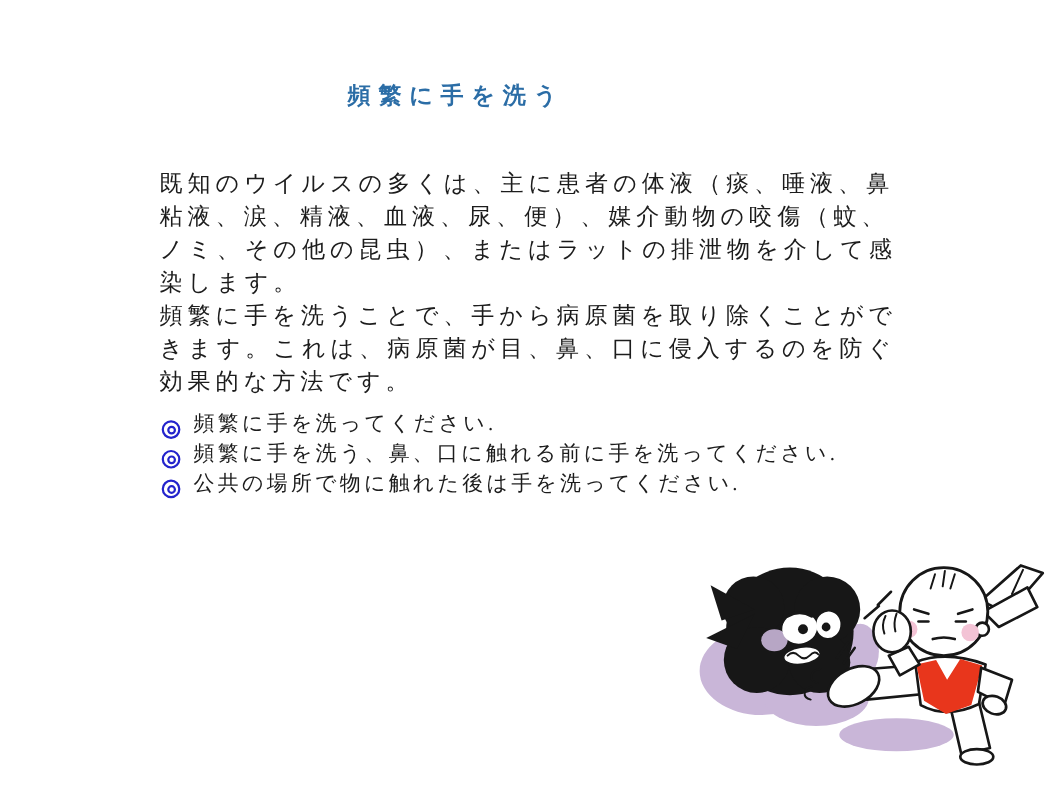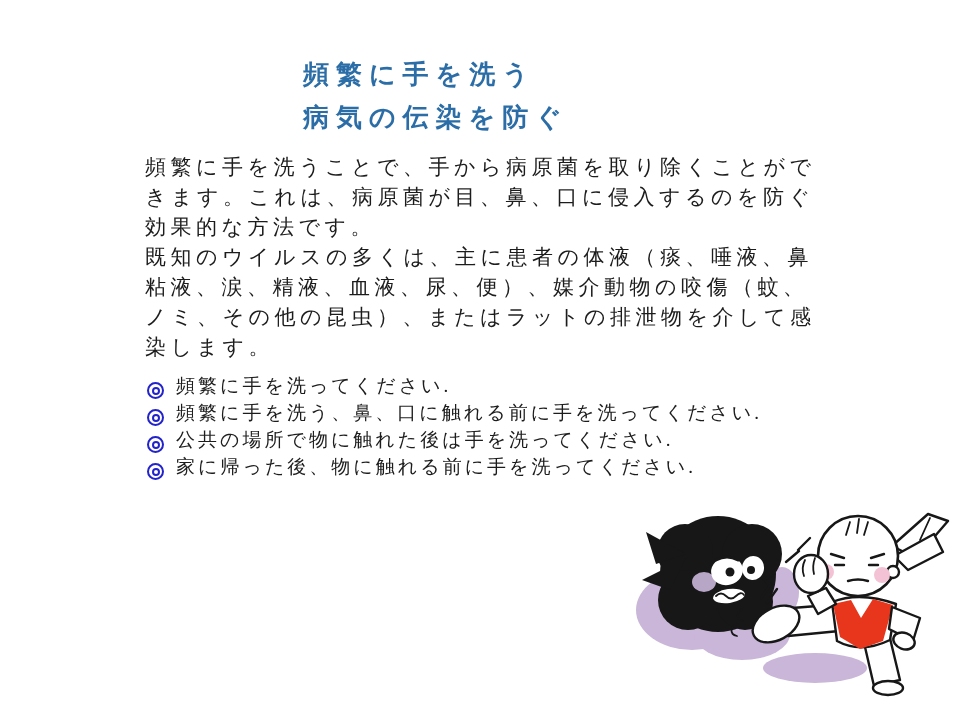--- a/index.html
+++ b/index.html
@@ -17,23 +17,23 @@
   .slide{
     position:relative;
     width:960px;height:720px;
     background:var(--background);
     overflow:hidden;
     margin:0 auto;
     line-break:strict;
   }
   .slide-title{
     position:absolute;left:303px;top:53px;
-    margin:0;
+    margin:13px;
     color:var(--title-blue);
-    font-size:26px;line-height:43px;letter-spacing:7px;
+    font-size:21px;line-height:43px;letter-spacing:7px;
     font-weight:bold;
     white-space:nowrap;
   }
   .body-text{
     position:absolute;left:145px;top:152px;width:685px;
     color:var(--text-color);
     font-size:21px;line-height:30px;letter-spacing:4.5px;
   }
   .body-text p{margin:0;width:680px;}
   .tips{
@@ -71,44 +71,40 @@
   .ink-line{fill:none;stroke:var(--ink);stroke-width:2.4;stroke-linecap:round;}
   .ink-line-thin{fill:none;stroke:var(--ink);stroke-width:1.8;stroke-linecap:round;}
   .vest-fill{fill:var(--vest-red);stroke:none;}
   .cheek-fill{fill:var(--cheek-pink);stroke:none;}
 </style>
 </head>
 <body>
 
 <div class="slide">
 
-  <h1 class="slide-title"><span>頻繁に手を洗う</span><br><span>病気の伝染を防ぐ</span></h1>
+  <h1 class="slide-title"><span>頻繁に手を洗う</span><br></h1>
 
   <div class="body-text">
+    <p>既知のウイルスの多くは、主に患者の体液（痰、唾液、鼻粘液、涙、精液、血液、尿、便）、媒介動物の咬傷（蚊、ノミ、その他の昆虫）、またはラットの排泄物を介して感染します。</p>
     <p>頻繁に手を洗うことで、手から病原菌を取り除くことができます。これは、病原菌が目、鼻、口に侵入するのを防ぐ効果的な方法です。</p>
-    <p>既知のウイルスの多くは、主に患者の体液（痰、唾液、鼻粘液、涙、精液、血液、尿、便）、媒介動物の咬傷（蚊、ノミ、その他の昆虫）、またはラットの排泄物を介して感染します。</p>
   </div>
 
   <div class="tips">
     <div class="tip">
       <span class="bullseye"></span>
       <span class="tip-text">頻繁に手を洗ってください.</span>
     </div>
     <div class="tip">
       <span class="bullseye"></span>
       <span class="tip-text">頻繁に手を洗う、鼻、口に触れる前に手を洗ってください.</span>
     </div>
     <div class="tip">
       <span class="bullseye"></span>
       <span class="tip-text">公共の場所で物に触れた後は手を洗ってください.</span>
     </div>
-    <div class="tip">
-      <span class="bullseye"></span>
-      <span class="tip-text">家に帰った後、物に触れる前に手を洗ってください.</span>
-    </div>
   </div>
 
   <svg class="illustration" viewBox="0 0 325 205" role="img" aria-label="子供が黒い病原菌キャラクターを蹴り飛ばしているイラスト">
 
     <g>
       <ellipse class="shadow-fill" cx="62" cy="102" rx="56" ry="40"></ellipse>
       <ellipse class="shadow-fill" cx="112" cy="126" rx="48" ry="26"></ellipse>
       <ellipse class="shadow-fill" cx="152" cy="84" rx="17" ry="25"></ellipse>
       <ellipse class="shadow-fill" cx="185" cy="160" rx="52" ry="15"></ellipse>
     </g>

